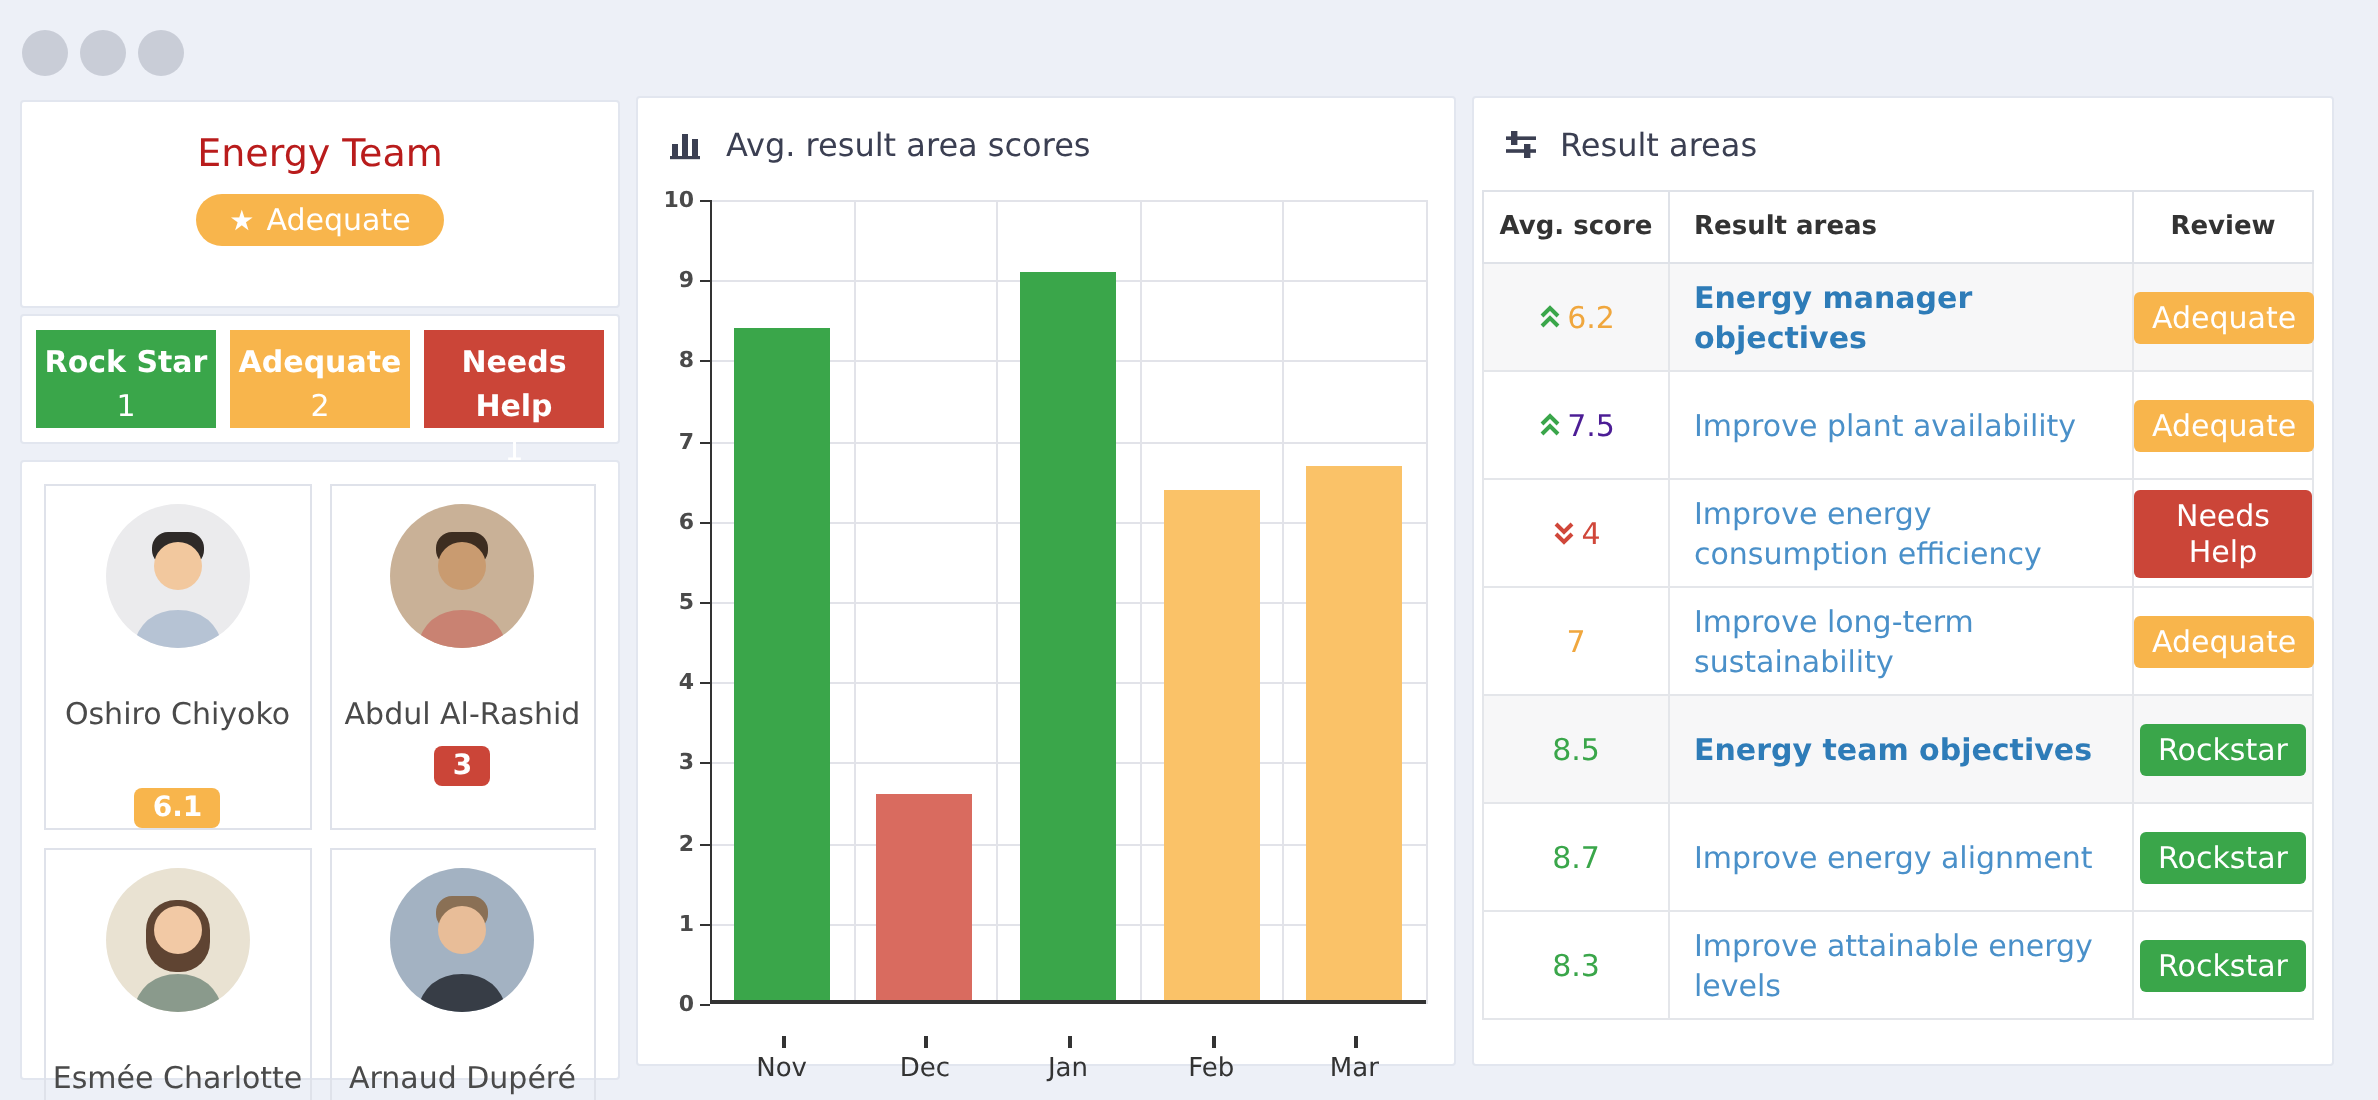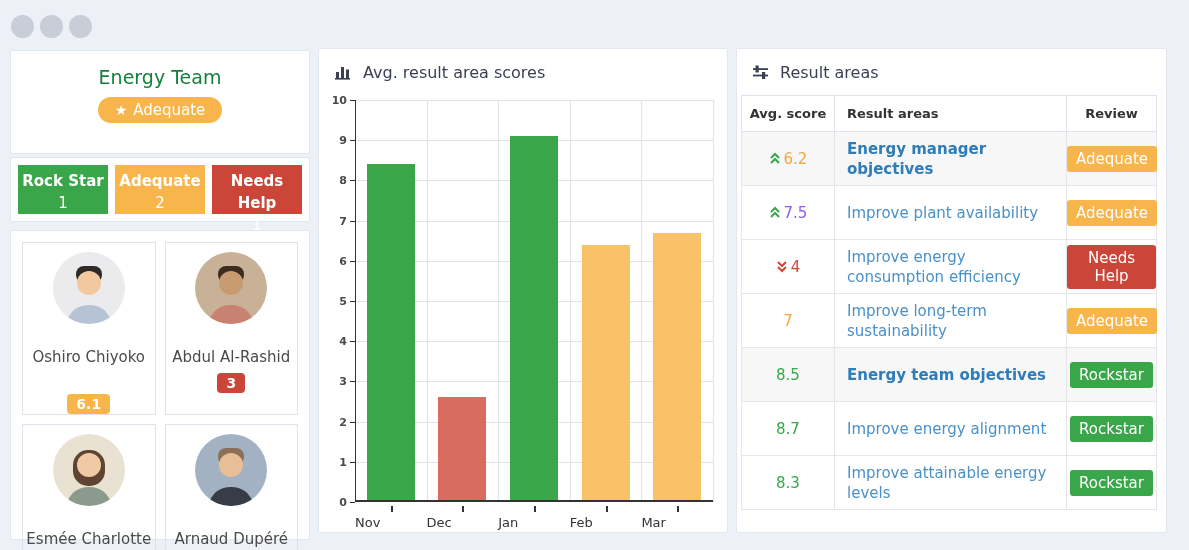--- a/index.html
+++ b/index.html
@@ -10,21 +10,21 @@
   .dots { position:absolute; left:11px; top:15px; display:flex; gap:6px; }
   .dot  { width:23px; height:23px; border-radius:50%; background:#c9cdd7; }
 
   .panel { position:absolute; background:#fff; border:1px solid #e2e6ef; border-radius:2px; }
 
   
   .card-team   { left:10px; top:50px;  width:300px; height:104px; text-align:center; }
   .card-stats  { left:10px; top:157px; width:300px; height:65px;  display:flex; gap:7px; padding:7px; }
   .card-members{ left:10px; top:230px; width:300px; height:310px; padding:11px; }
 
-  .team-title { margin-top:15px; font-size:19px; color:#15803d; }
+  .team-title { margin-top:15px; font-size:19px; color:#b91c1c; }
   .team-badge { display:inline-block; margin-top:9px; background:#f8b54c; color:#fff;
     border-radius:16px; padding:4px 17px; font-size:15px; }
   .team-badge .star { margin-right:6px; font-size:14px; }
 
   .stat-box { flex:1; color:#fff; text-align:center; padding-top:5px; line-height:22px; }
   .stat-box .lbl { font-size:15px; font-weight:bold; }
   .stat-box .num { font-size:15px; }
 
   .member-grid { display:grid; grid-template-columns:1fr 1fr; gap:9px; height:100%; }
   .member-card { border:1px solid #dfe2ea; text-align:center; padding-top:9px; }
@@ -42,21 +42,21 @@
   .chart-wrap { position:relative; margin:14px 14px 0 36px; height:402px; }
   .gridline-h { position:absolute; left:0; right:0; height:0; border-top:1px solid #e2e3e9; }
   .gridline-v { position:absolute; top:0; bottom:0; width:0; border-left:1px solid #e2e3e9; }
   .y-label { position:absolute; left:-34px; width:26px; text-align:right; font-size:11px;
     font-weight:bold; color:#4a4a4a; transform:translateY(-50%); }
   .y-tick  { position:absolute; left:-5px; width:5px; height:0; border-top:1px solid #333; }
   .axis-y  { position:absolute; left:0; top:0; bottom:0; width:0; border-left:1px solid #333; }
   .axis-x  { position:absolute; left:0; right:0; bottom:0; height:0; border-bottom:2px solid #333; }
   .bar { position:absolute; bottom:0; }
   .x-row { position:relative; margin:0 14px 0 36px; height:30px; }
-  .x-cell { position:absolute; top:4px; height:100%; text-align:left; }
+  .x-cell { position:absolute; top:16px; height:100%; text-align:center; }
   .x-tick { position:absolute; top:0; left:50%; width:0; height:6px; border-left:2px solid #333; }
   .x-lab  { margin-top:9px; font-size:13px; color:#333; }
 
   
   .panel-table { left:736px; top:48px; width:431px; height:485px; }
   .rtable { border-collapse:collapse; margin:9px 12px 0 4px; width:calc(100% - 16px);
     border:1px solid #d9dde4; table-layout:fixed; }
   .rtable th { font-size:13px; color:#333; font-weight:bold; height:36px;
     border:1px solid #dfe2e8; background:#fff; }
   .rtable td { border:1px solid #e4e6ea; height:54px; vertical-align:middle; }
@@ -235,21 +235,21 @@
               <path d="M2 6 L6 2 L10 6" fill="none" stroke="#3aa64a" stroke-width="2"></path>
               <path d="M2 11 L6 7 L10 11" fill="none" stroke="#3aa64a" stroke-width="2"></path>
             </svg><span class="score-txt" style="color: rgb(240, 167, 62);">6.2</span></td>
           <td class="td-area"><span class="area-link bold">Energy manager objectives</span></td>
           <td class="td-review"><span class="review-badge" style="background: rgb(248, 181, 76);">Adequate</span></td>
         </tr>
         <tr>
           <td class="td-score"><svg class="trend" width="12" height="13" viewBox="0 0 12 13">
               <path d="M2 6 L6 2 L10 6" fill="none" stroke="#3aa64a" stroke-width="2"></path>
               <path d="M2 11 L6 7 L10 11" fill="none" stroke="#3aa64a" stroke-width="2"></path>
-            </svg><span class="score-txt" style="color: #8b5cf6;">7.5</span></td>
+            </svg><span class="score-txt" style="color: #4c1d95;">7.5</span></td>
           <td class="td-area"><span class="area-link">Improve plant availability</span></td>
           <td class="td-review"><span class="review-badge" style="background: rgb(248, 181, 76);">Adequate</span></td>
         </tr>
         <tr>
           <td class="td-score"><svg class="trend" width="12" height="13" viewBox="0 0 12 13">
               <path d="M2 2 L6 6 L10 2" fill="none" stroke="#d0473a" stroke-width="2"></path>
               <path d="M2 7 L6 11 L10 7" fill="none" stroke="#d0473a" stroke-width="2"></path>
             </svg><span class="score-txt" style="color: rgb(208, 71, 58);">4</span></td>
           <td class="td-area"><span class="area-link">Improve energy consumption efficiency</span></td>
           <td class="td-review"><span class="review-badge" style="background: rgb(203, 69, 56);">Needs Help</span></td>

